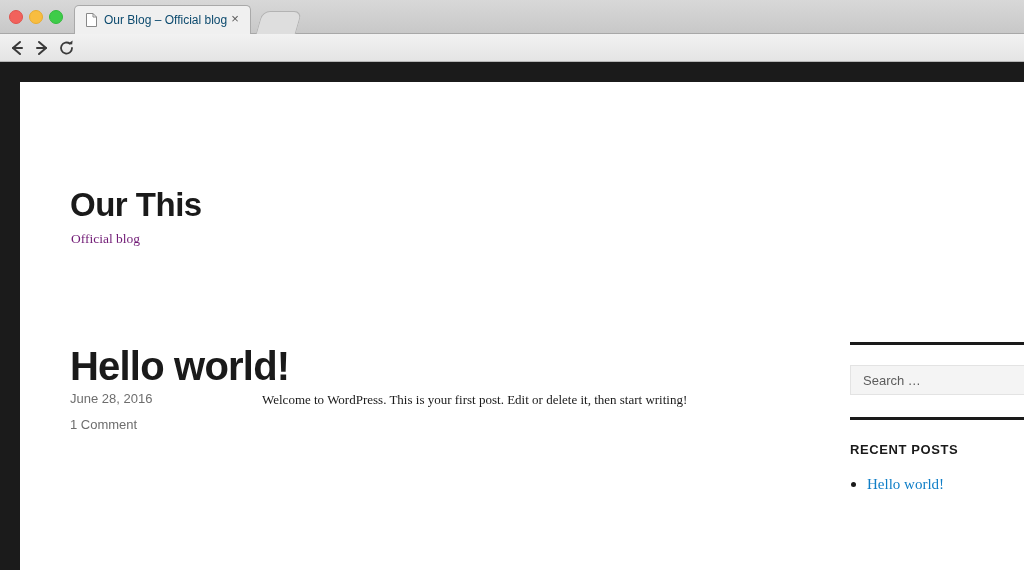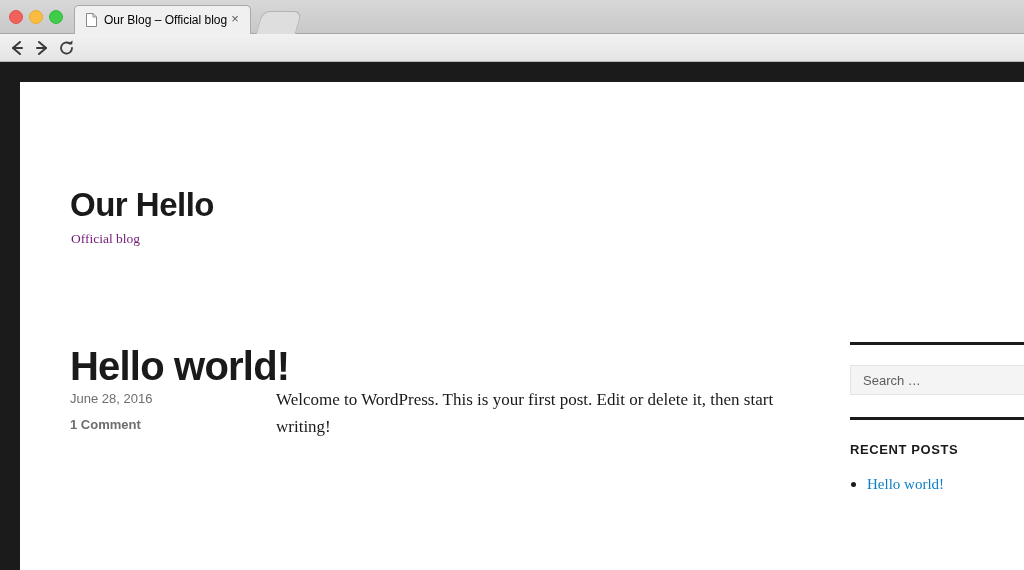--- a/index.html
+++ b/index.html
@@ -66,21 +66,21 @@
     position: absolute;
     left: 11px; top: 7px;
     width: 11px; height: 14px;
   }
   .tab-title {
     position: absolute;
     left: 29px;
     top: 6px;
     width: 125px;
     font-size: 12px;
-    color: #000000;
+    color: #0c4a6e;
     white-space: nowrap;
     overflow: hidden;
     text-overflow: ellipsis;
     line-height: 16px;
     font-family: "Liberation Sans", sans-serif;
   }
   .tab-close {
     position: absolute;
     right: 8px;
     top: 6px;
@@ -228,29 +228,28 @@
   .meta-date,
   .meta-comments {
     font-size: 13px;
     color: #6d6d6d;
     line-height: 18px;
     font-family: "Liberation Sans", sans-serif;
   }
   .meta-comments {
     margin-top: 8px;
     cursor: pointer;
-    font-weight: bold;
   }
   .post-excerpt {
     position: absolute;
-    left: 206px;
+    left: 192px;
     top: -4px;
     width: 520px;
     font-family: "Liberation Serif", serif;
-    font-size: 17px;
+    font-size: 13px;
     line-height: 27px;
     color: #1a1a1a;
   }
 
   
   .sidebar {
     position: absolute;
     left: 830px;
     top: 260px;
     width: 200px;
@@ -369,21 +368,21 @@
         </svg>
       </span>
       <div class="url-text"><span class="url-host">xenstack.org</span><span class="url-path">/blog/</span></div>
     </div>
   </div>
 
   <div class="viewport">
     <div class="page">
 
       <div class="site-header">
-        <h1 class="site-title">Our Hello</h1>
+        <h1 class="site-title">Our This</h1>
         <p class="site-tagline">Official blog</p>
       </div>
 
       <div class="content">
         <h2 class="post-title">Hello world!</h2>
 
         <div class="post-body">
           <div class="post-meta">
             <div class="meta-date">June 28, 2016</div>
             <div class="meta-comments">1 Comment</div>

